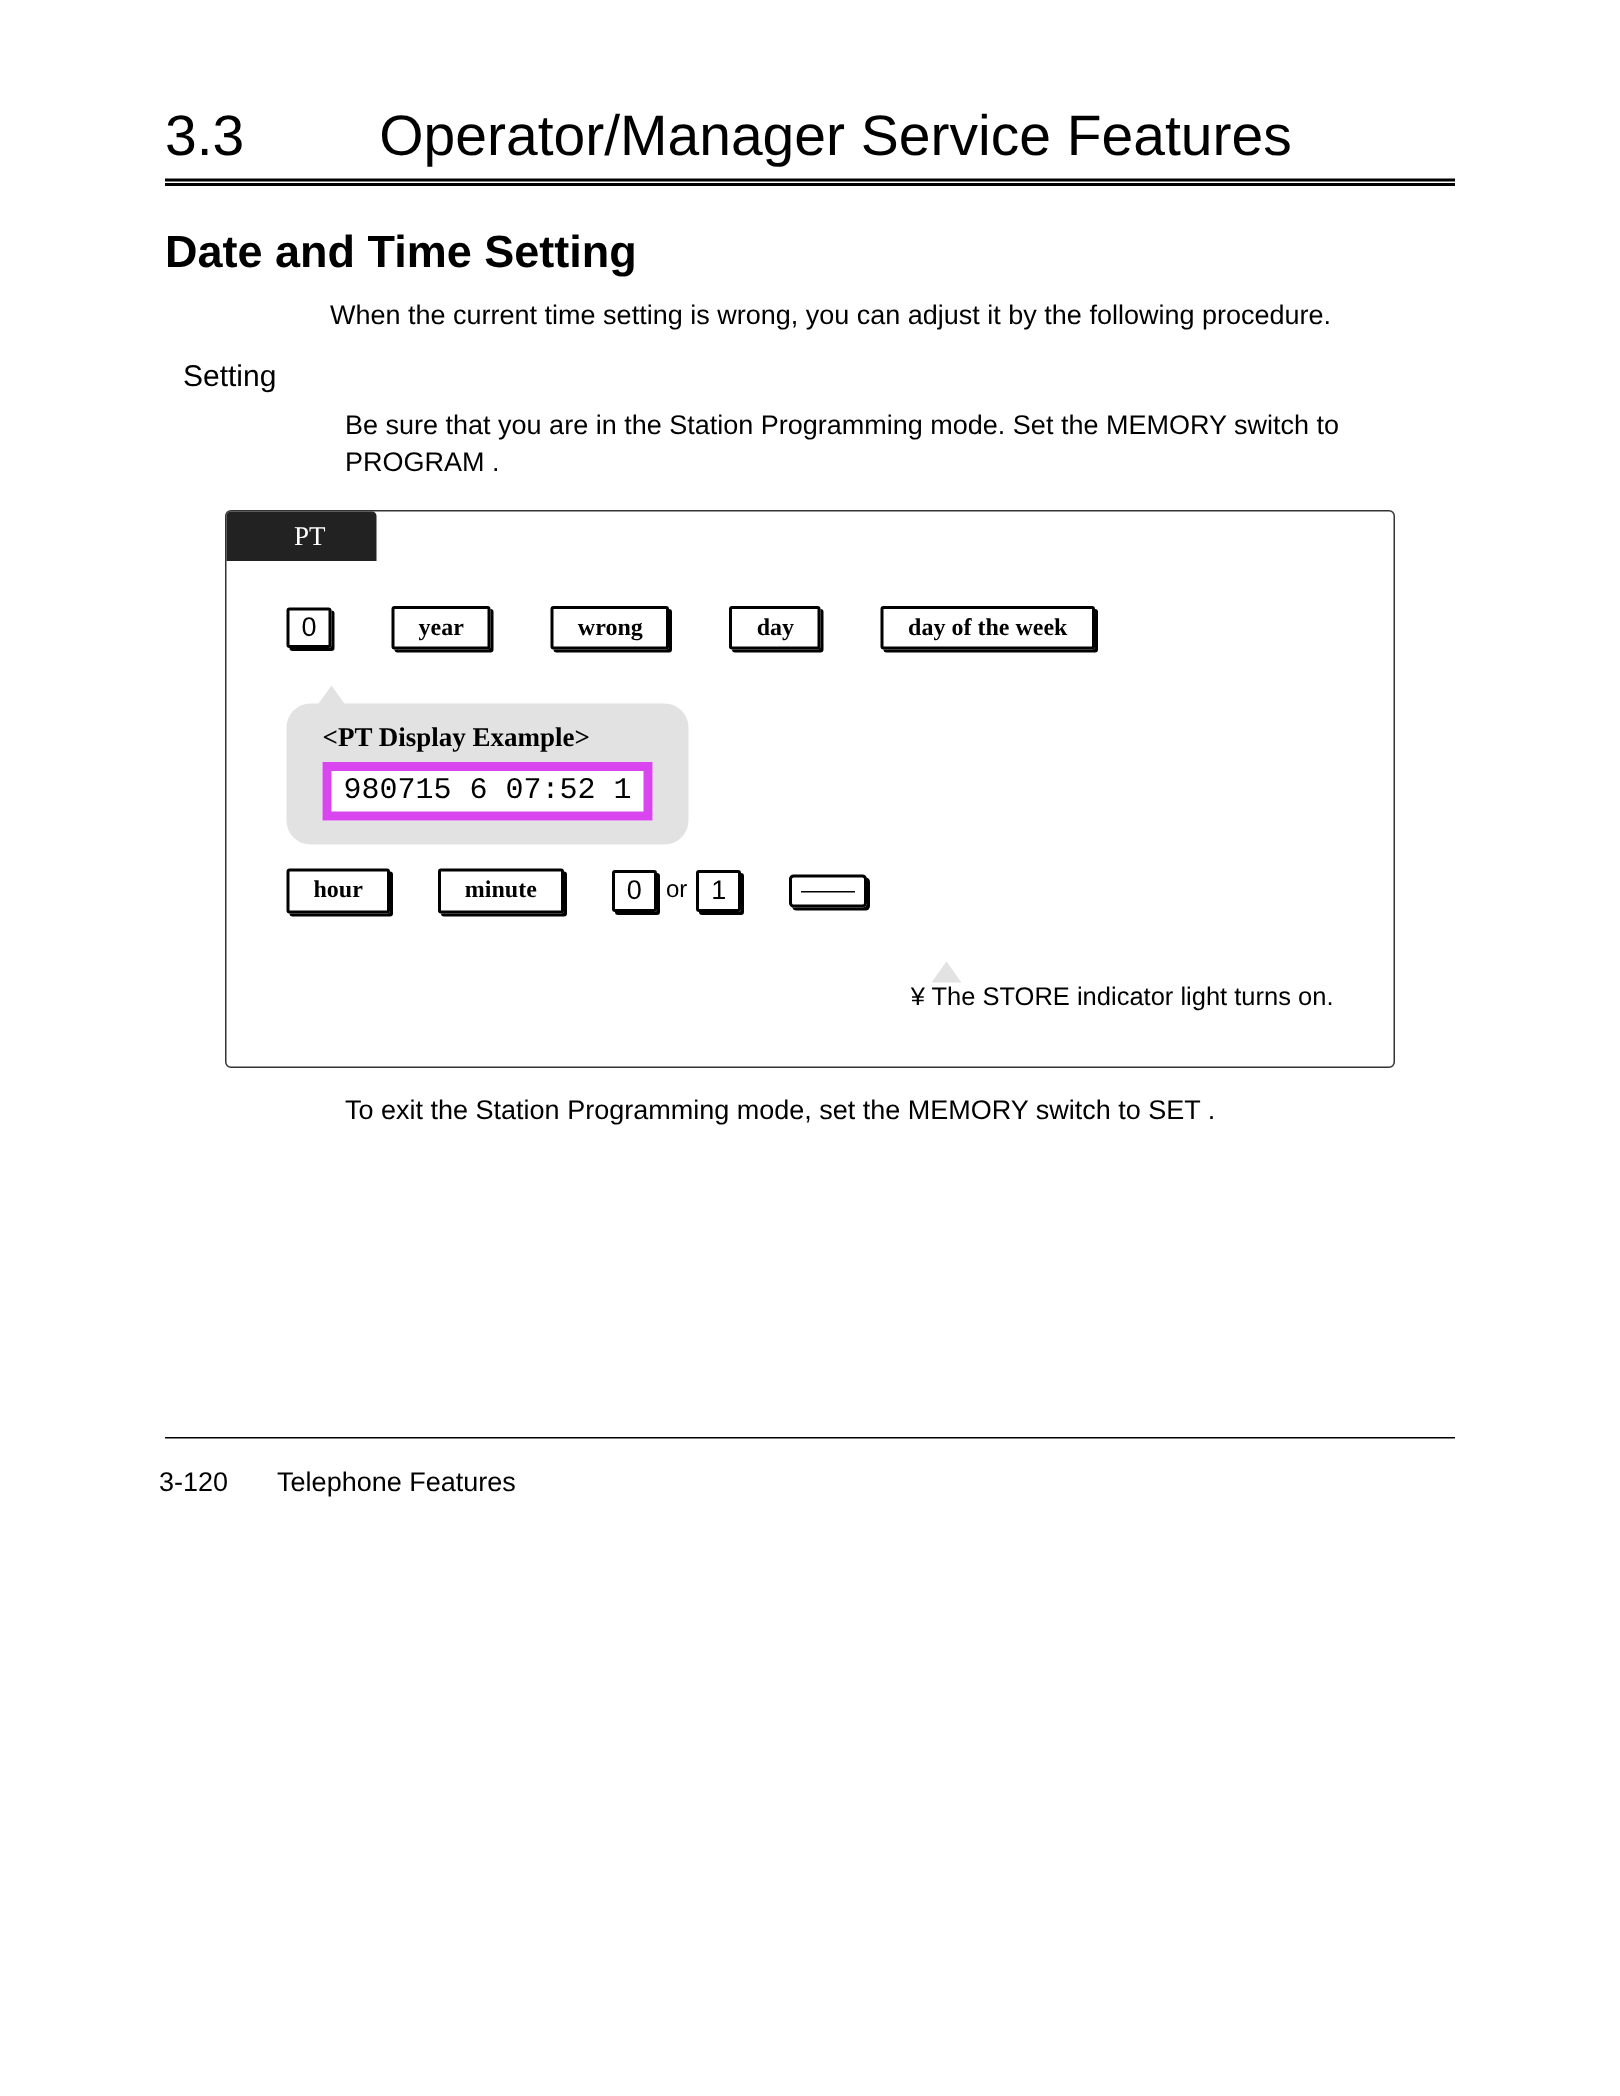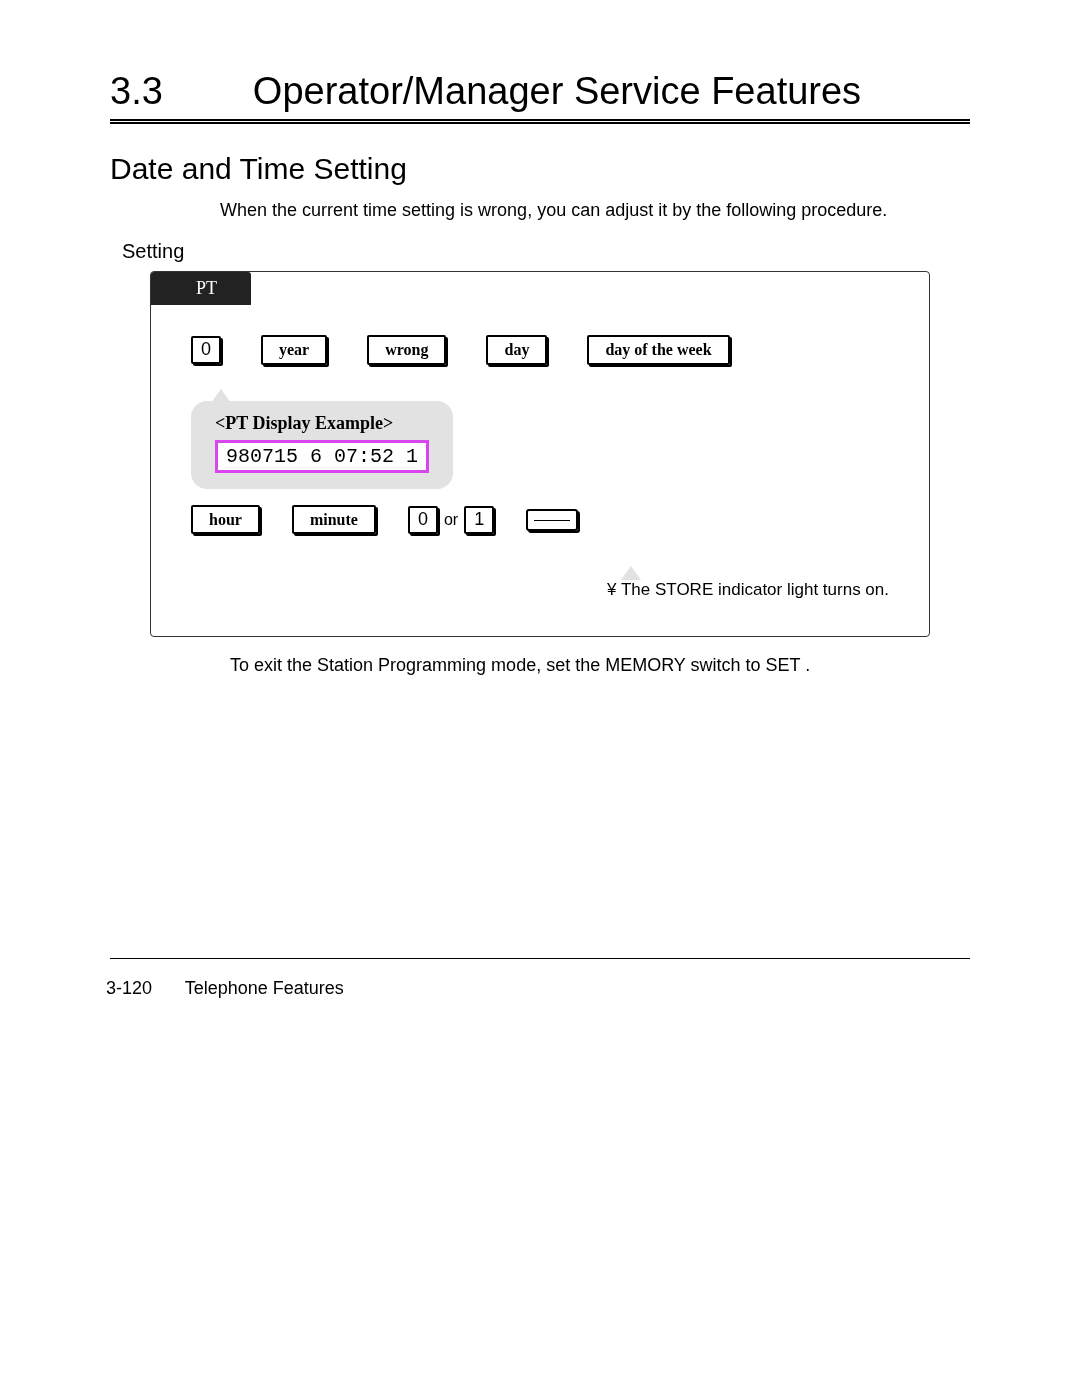--- a/index.html
+++ b/index.html
@@ -9,21 +9,21 @@
   .section-header {
     display: flex;
     align-items: baseline;
     border-bottom: 5px double #000;
     padding-bottom: 6px;
     margin-bottom: 28px;
   }
   .section-number { font-size: 38px; font-weight: 400; font-family: Arial, sans-serif; margin-right: 90px; }
   .section-title  { font-size: 38px; font-weight: 400; font-family: Arial, sans-serif; }
 
-  .h2 { font-size: 30px; font-weight: 400; margin: 6px 0 12px 0; }
+  .h2 { font-size: 30px; font-weight: 700; margin: 6px 0 12px 0; }
   .intro { font-size: 18px; margin-left: 110px; margin-bottom: 18px; line-height: 1.35; }
   .setting-label { font-size: 20px; margin: 6px 0 8px 12px; }
   .setting-intro { font-size: 18px; margin-left: 120px; margin-bottom: 18px; line-height: 1.4; }
 
   .diagram {
     margin: 0 40px 0 40px;
     border: 1px solid #333;
     border-radius: 4px;
     padding-bottom: 36px;
   }
@@ -71,21 +71,21 @@
     position: absolute;
     top: -12px; left: 20px;
     width: 0; height: 0;
     border-left: 10px solid transparent;
     border-right: 10px solid transparent;
     border-bottom: 14px solid #e2e2e2;
   }
   .example-title { font-family: "Times New Roman", serif; font-weight: bold; font-size: 18px; }
   .example-lcd {
     margin-top: 6px;
-    border: 3px solid #d946ef;
+    border: 6px solid #d946ef;
     background: #fff;
     padding: 2px 8px;
     font-family: "Courier New", monospace;
     font-size: 20px;
     white-space: pre;
   }
 
   .or-text { font-size: 16px; }
   .soft-btn {
     width: 52px; height: 22px;
@@ -125,20 +125,21 @@
 
   <div class="section-header">
     <div class="section-number">3.3</div>
     <div class="section-title">Operator/Manager Service Features</div>
   </div>
 
   <div class="h2">Date and Time Setting</div>
   <div class="intro">When the current time setting is wrong, you can adjust it by the following procedure.</div>
 
   <div class="setting-label">Setting</div>
+  <div class="setting-intro">Be sure that you are in the Station Programming mode. Set the MEMORY switch to PROGRAM .</div>
 
   <div class="diagram">
     <div class="diagram-header">PT</div>
     <div class="diagram-body">
 
       <div class="row1">
         <span class="key-btn">0</span>
         <span class="key-btn word">year</span>
         <span class="key-btn word">wrong</span>
         <span class="key-btn word">day</span>

